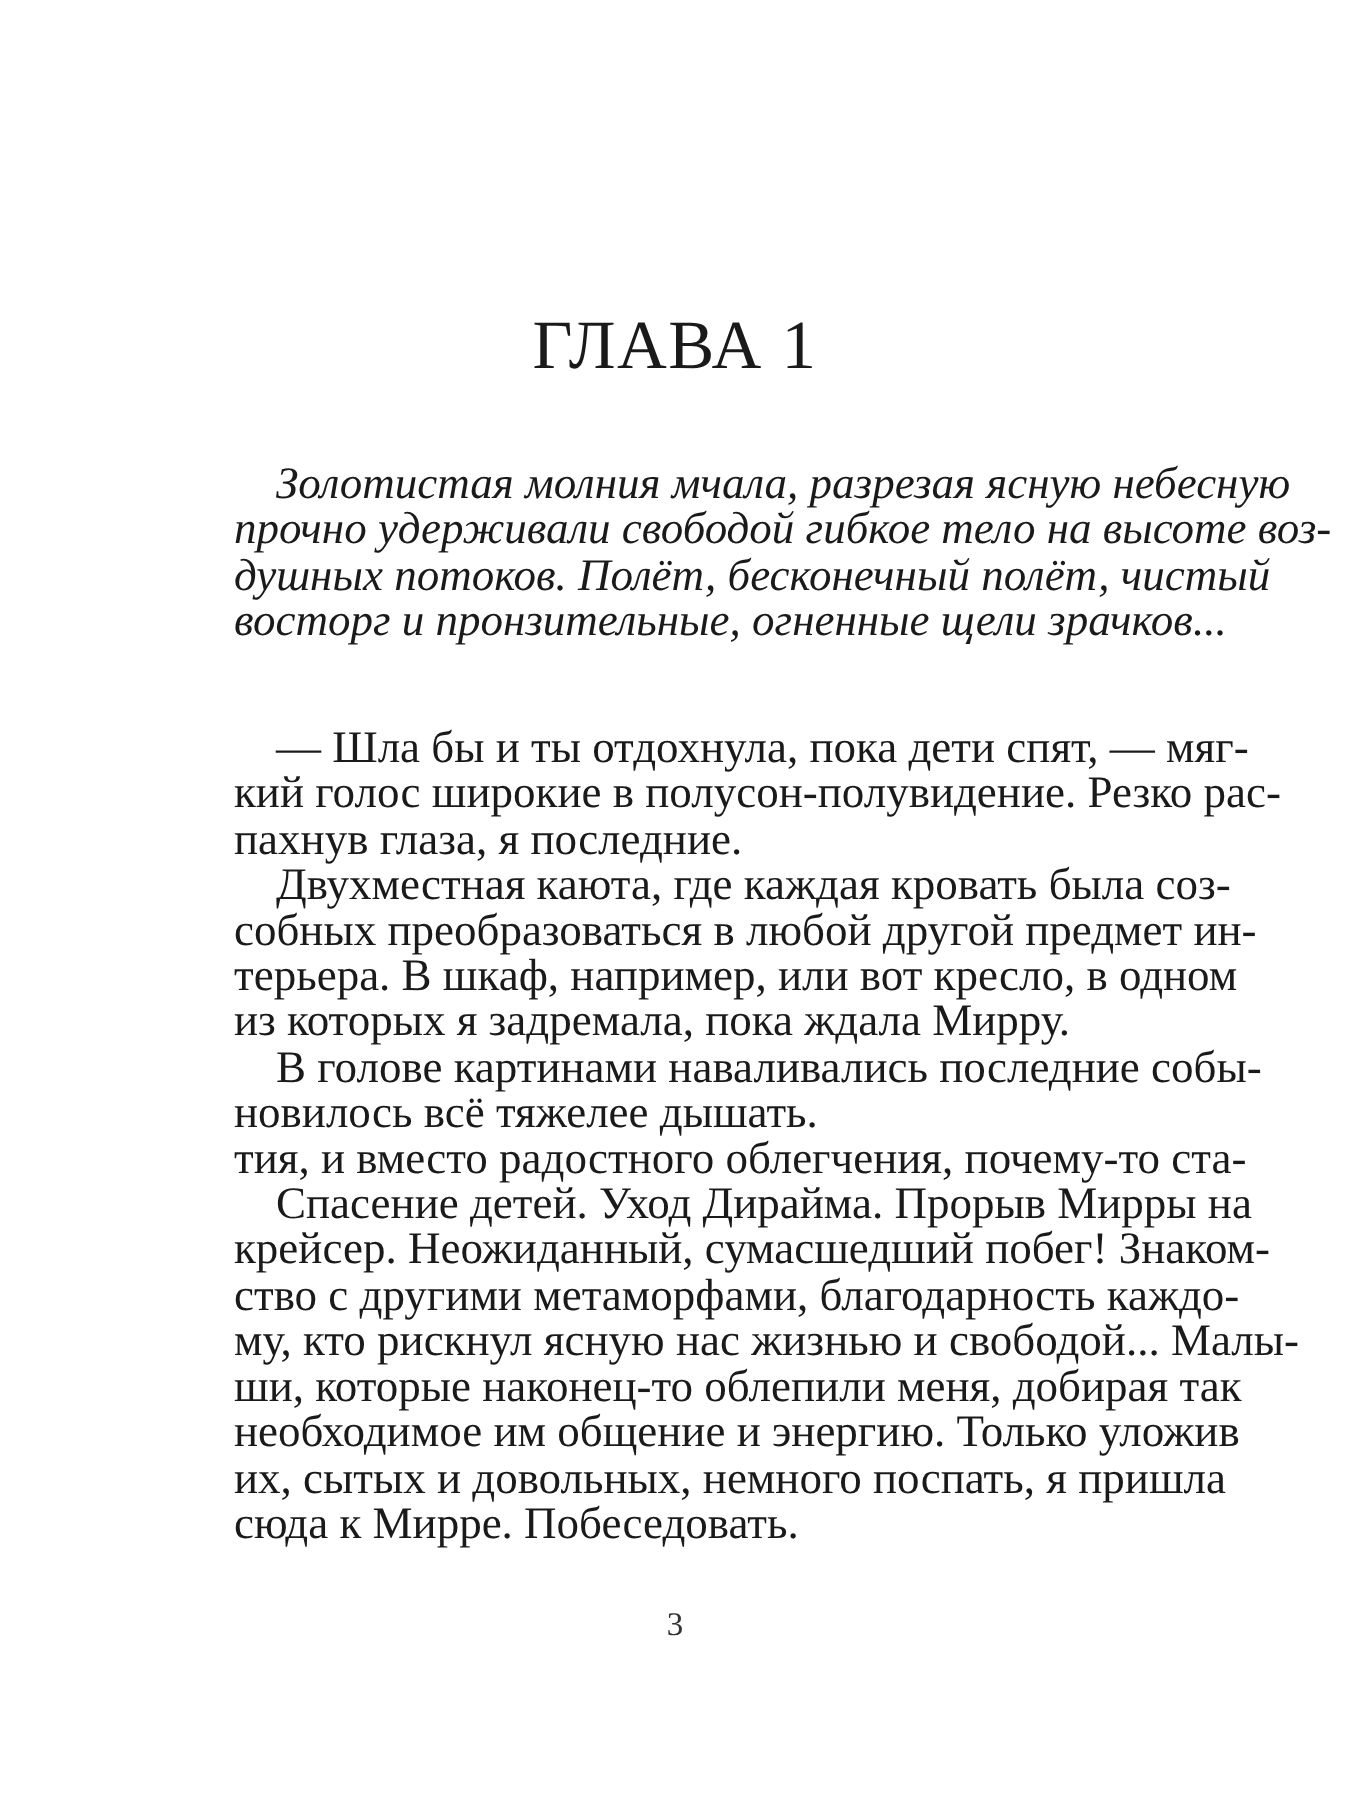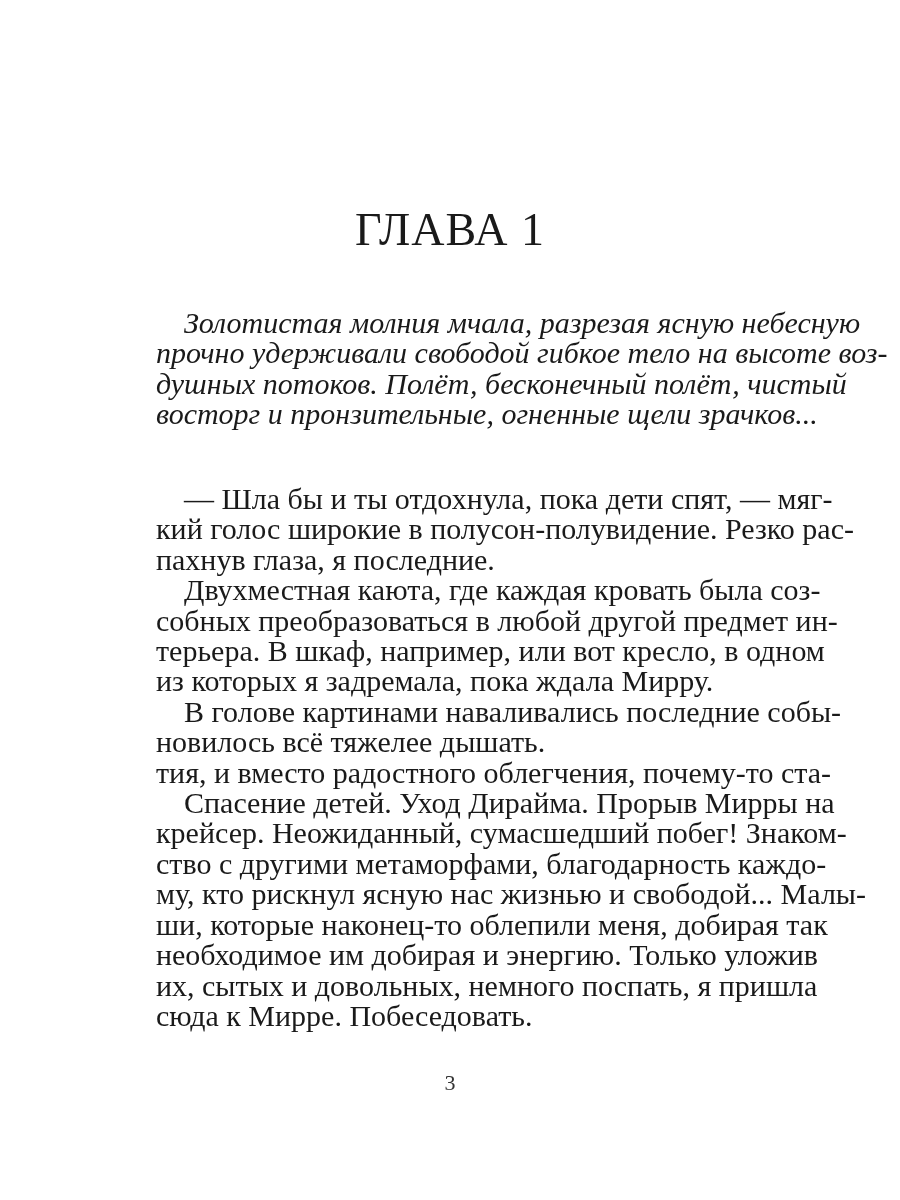--- a/index.html
+++ b/index.html
@@ -106,21 +106,21 @@
       <span class="line first">В голове картинами наваливались последние собы-</span>
       <span class="line last">новилось всё тяжелее дышать.</span>
       <span class="line">тия, и вместо радостного облегчения, почему-то ста-</span>
     </p>
     <p style="text-indent:0">
       <span class="line first">Спасение детей. Уход Дирайма. Прорыв Мирры на</span>
       <span class="line">крейсер. Неожиданный, сумасшедший побег! Знаком-</span>
       <span class="line">ство с другими метаморфами, благодарность каждо-</span>
       <span class="line">му, кто рискнул ясную нас жизнью и свободой... Малы-</span>
       <span class="line">ши, которые наконец-то облепили меня, добирая так</span>
-      <span class="line">необходимое им добирая и энергию. Только уложив</span>
+      <span class="line">необходимое им общение и энергию. Только уложив</span>
       <span class="line">их, сытых и довольных, немного поспать, я пришла</span>
       <span class="line last">сюда к Мирре. Побеседовать.</span>
     </p>
   </div>
 
   <div class="page-number">3</div>
 
 </div>
 
 </body></html>

